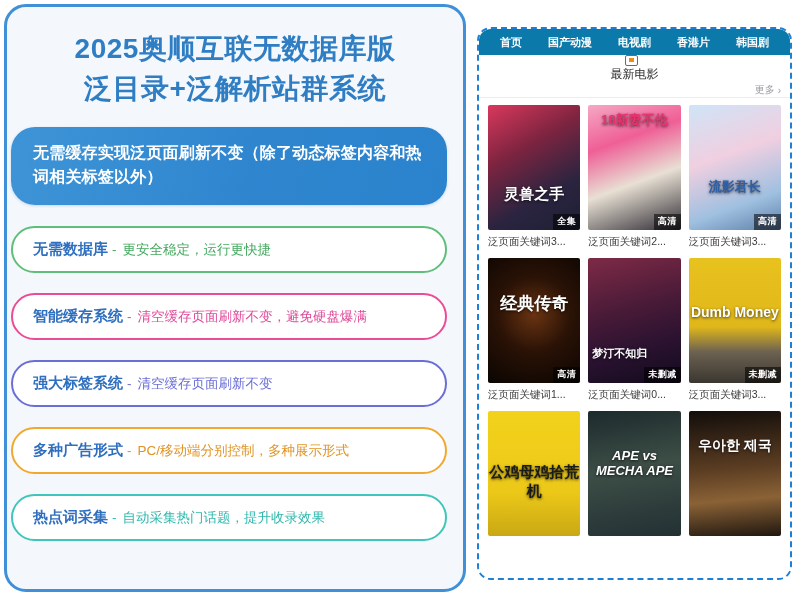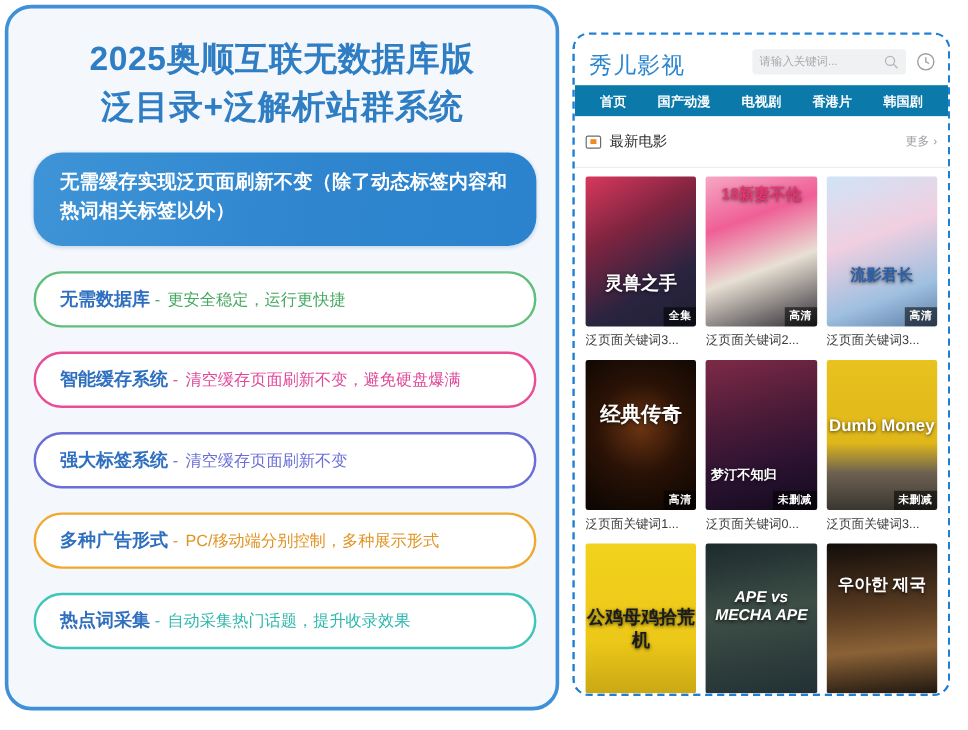--- a/index.html
+++ b/index.html
@@ -26,21 +26,21 @@
     text-align: center;
   }
   .title-line {
     font-size: 28px;
     font-weight: bold;
     color: #2f7ec4;
     letter-spacing: 0.5px;
     line-height: 1.42;
     white-space: nowrap;
   }
-  .cards { padding: 12px 16px 0 21px; }
+  .cards { padding: 12px 16px 0 4px; }
 
   .card {
     border-radius: 26px;
     margin-bottom: 14px;
     display: flex;
     align-items: center;
     background: #ffffff;
   }
   .card-hero {
     background: linear-gradient(100deg, #3e94d6 0%, #2f86cf 55%, #2b83cd 100%);
@@ -143,20 +143,21 @@
     flex: 1 1 auto;
     text-align: center;
   }
 
   .sec-head {
     display: flex; align-items: center;
     height: 43px;
     padding: 0 9px;
     border-bottom: 1px solid #ededed;
     background: #fff;
+    flex-direction: column;
   }
   .sec-icon {
     width: 13px; height: 11px;
     border: 1.4px solid #6b6b6b;
     border-radius: 2px;
     margin-right: 7px;
     position: relative;
     flex: none;
   }
   .sec-icon::after {
@@ -264,40 +265,20 @@
         <span class="c-sep d-teal">-</span>
         <span class="c-desc d-teal">自动采集热门话题，提升收录效果</span>
       </div>
 
     </div>
   </div>
 
   <div class="phone">
     <div class="phone-inner">
 
-      <div class="site-head">
-        <div class="logo">秀儿影视</div>
-
-        <div class="search-box">
-          <span class="search-ph">请输入关键词...</span>
-          <span class="search-icon">
-            <svg width="13" height="13" viewBox="0 0 24 24" fill="none" stroke="currentColor" stroke-width="2">
-              <circle cx="10.5" cy="10.5" r="7"></circle>
-                <line x1="15.8" y1="15.8" x2="22" y2="22"></line>
-            </svg>
-          </span>
-        </div>
-
-        <span class="clock-icon">
-          <svg width="17" height="17" viewBox="0 0 24 24" fill="none" stroke="currentColor" stroke-width="1.6">
-            <circle cx="12" cy="12" r="9.5"></circle>
-              <polyline points="12,6.5 12,12 16,14"></polyline>
-          </svg>
-        </span>
-      </div>
 
       <div class="nav">
         <div class="nav-item">首页</div>
         <div class="nav-item">国产动漫</div>
         <div class="nav-item">电视剧</div>
         <div class="nav-item">香港片</div>
         <div class="nav-item">韩国剧</div>
       </div>
 
       <div class="sec-head">

